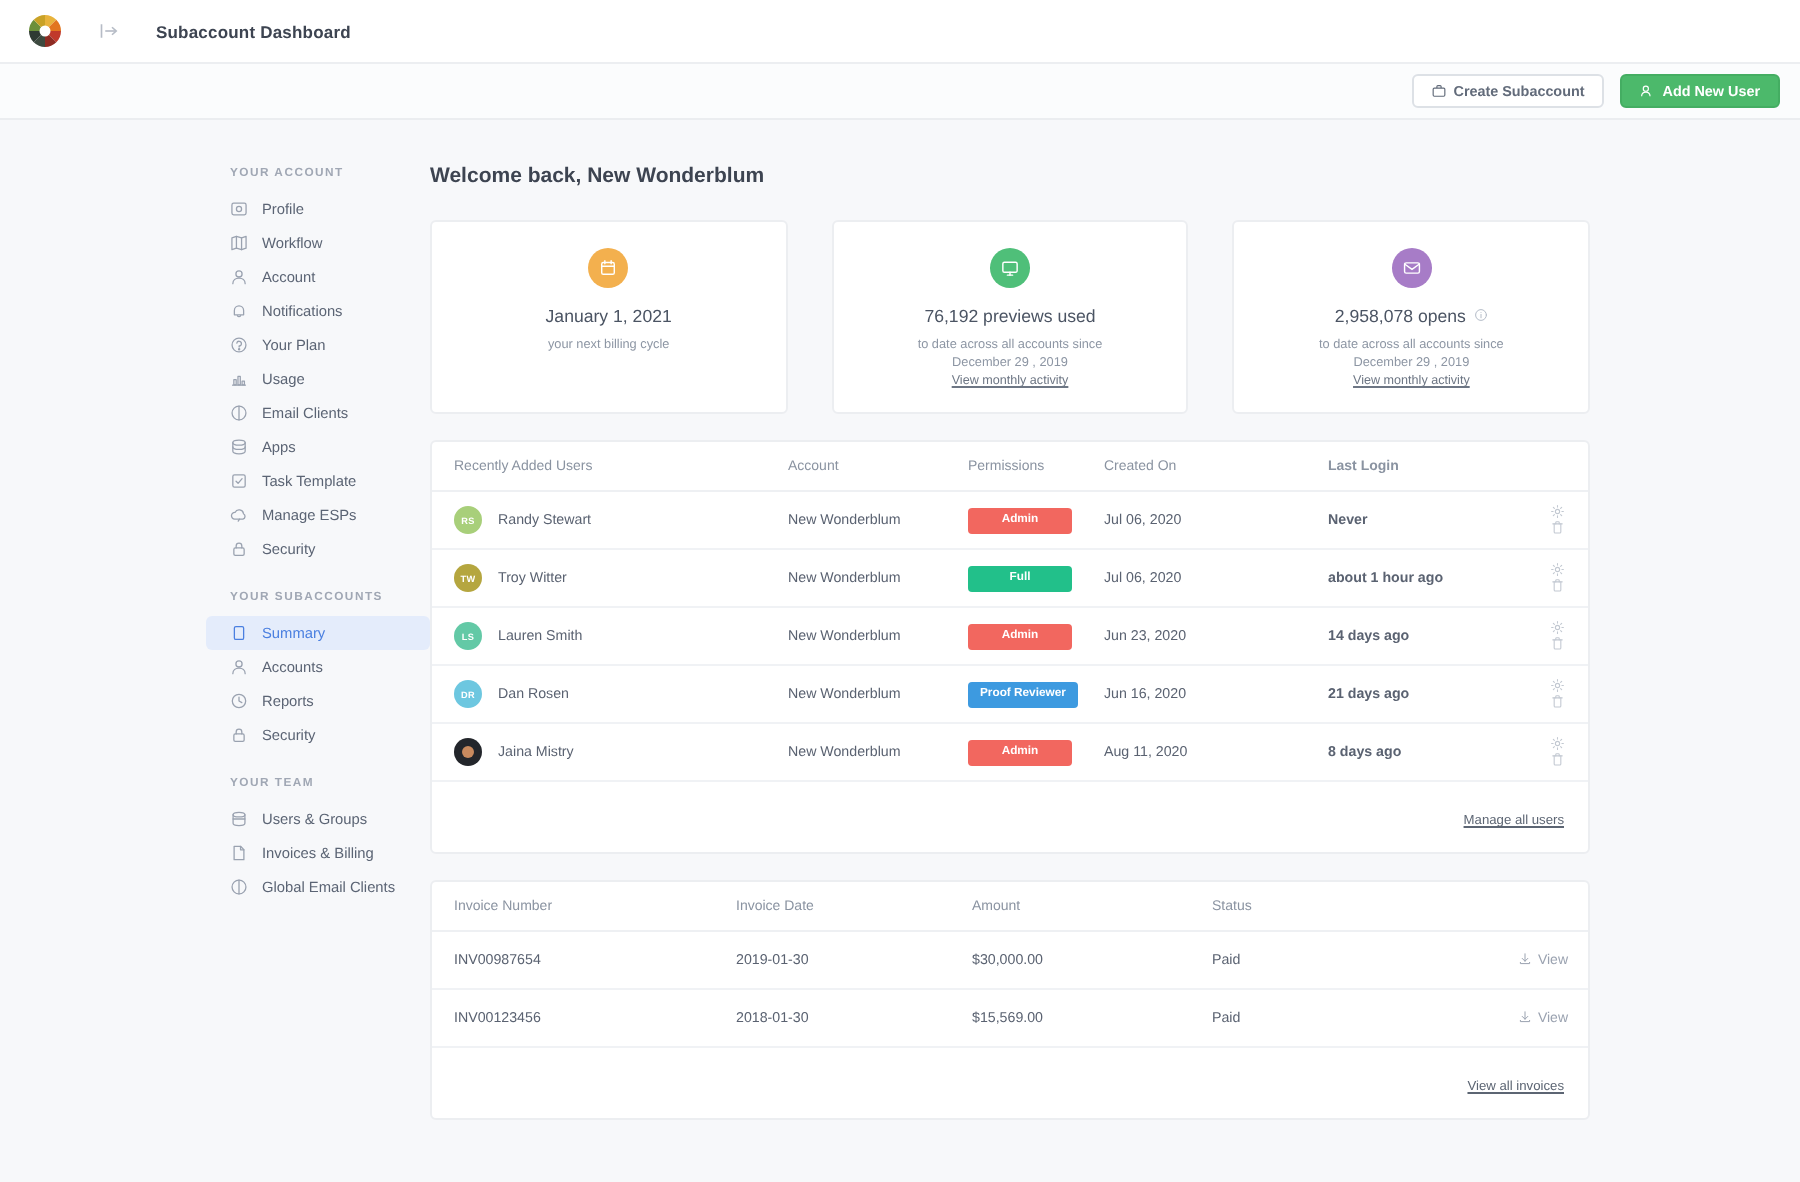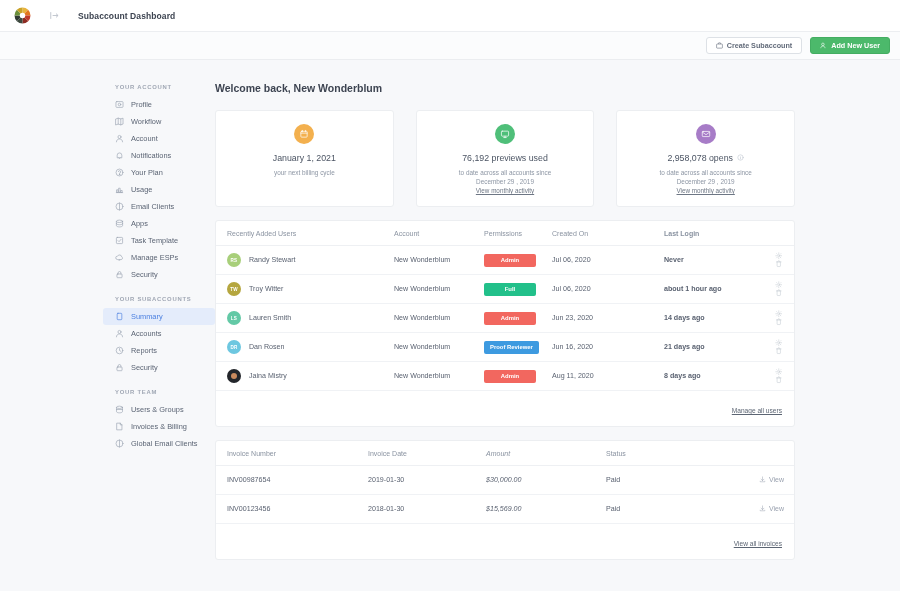--- a/index.html
+++ b/index.html
@@ -95,21 +95,21 @@
   tbody tr:last-child td { border-bottom: 1px solid #f0f2f5; }
   .c-name  { width: 178px; padding-left: 11px !important; }
   .c-acct  { width: 90px; }
   .c-perm  { width: 68px; }
   .c-date  { width: 112px; }
   .c-login { width: 92px; font-weight: bold; }
   .c-act   { text-align: right; padding-right: 12px !important; }
 
   .i-num  { width: 152px; padding-left: 11px !important; }
   .i-date { width: 118px; }
-  .i-amt  { width: 120px; font-style: italic; }
+  .i-amt  { width: 120px; }
   .i-stat { width: 150px; }
   .i-act  { text-align: right; padding-right: 10px !important; }
 
   .user-cell { display: flex; align-items: center; gap: 8px; }
   .avatar {
     width: 14px; height: 14px; border-radius: 50%; flex: none;
     display: flex; align-items: center; justify-content: center;
     font-size: 4.6px; font-weight: bold; color: #fff; letter-spacing: .2px;
   }
   .avatar.photo { background: #23262b; overflow: hidden; position: relative; }

